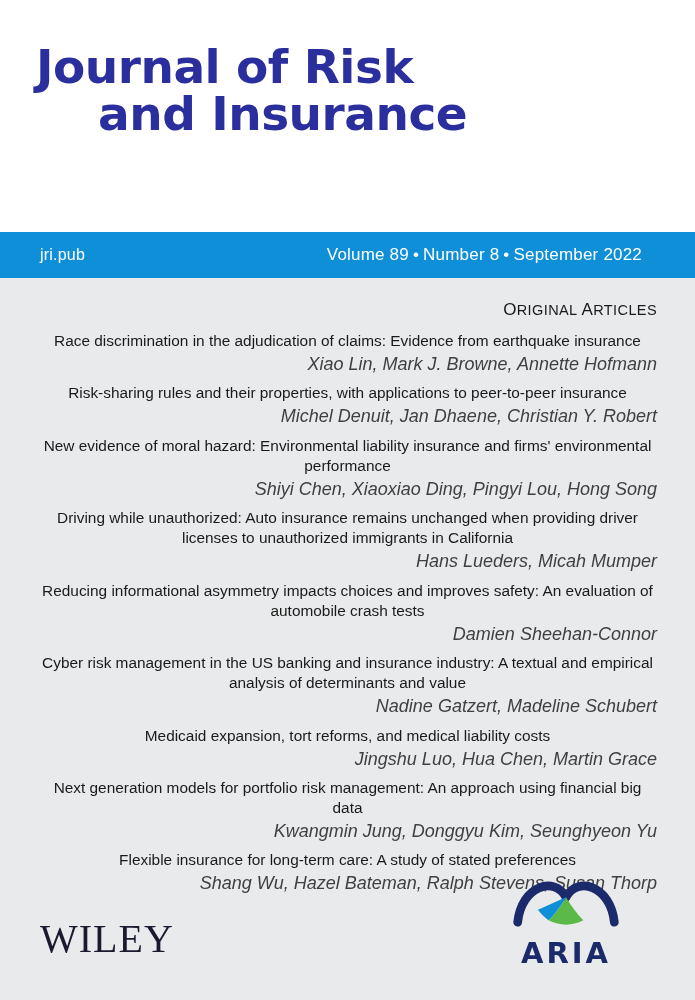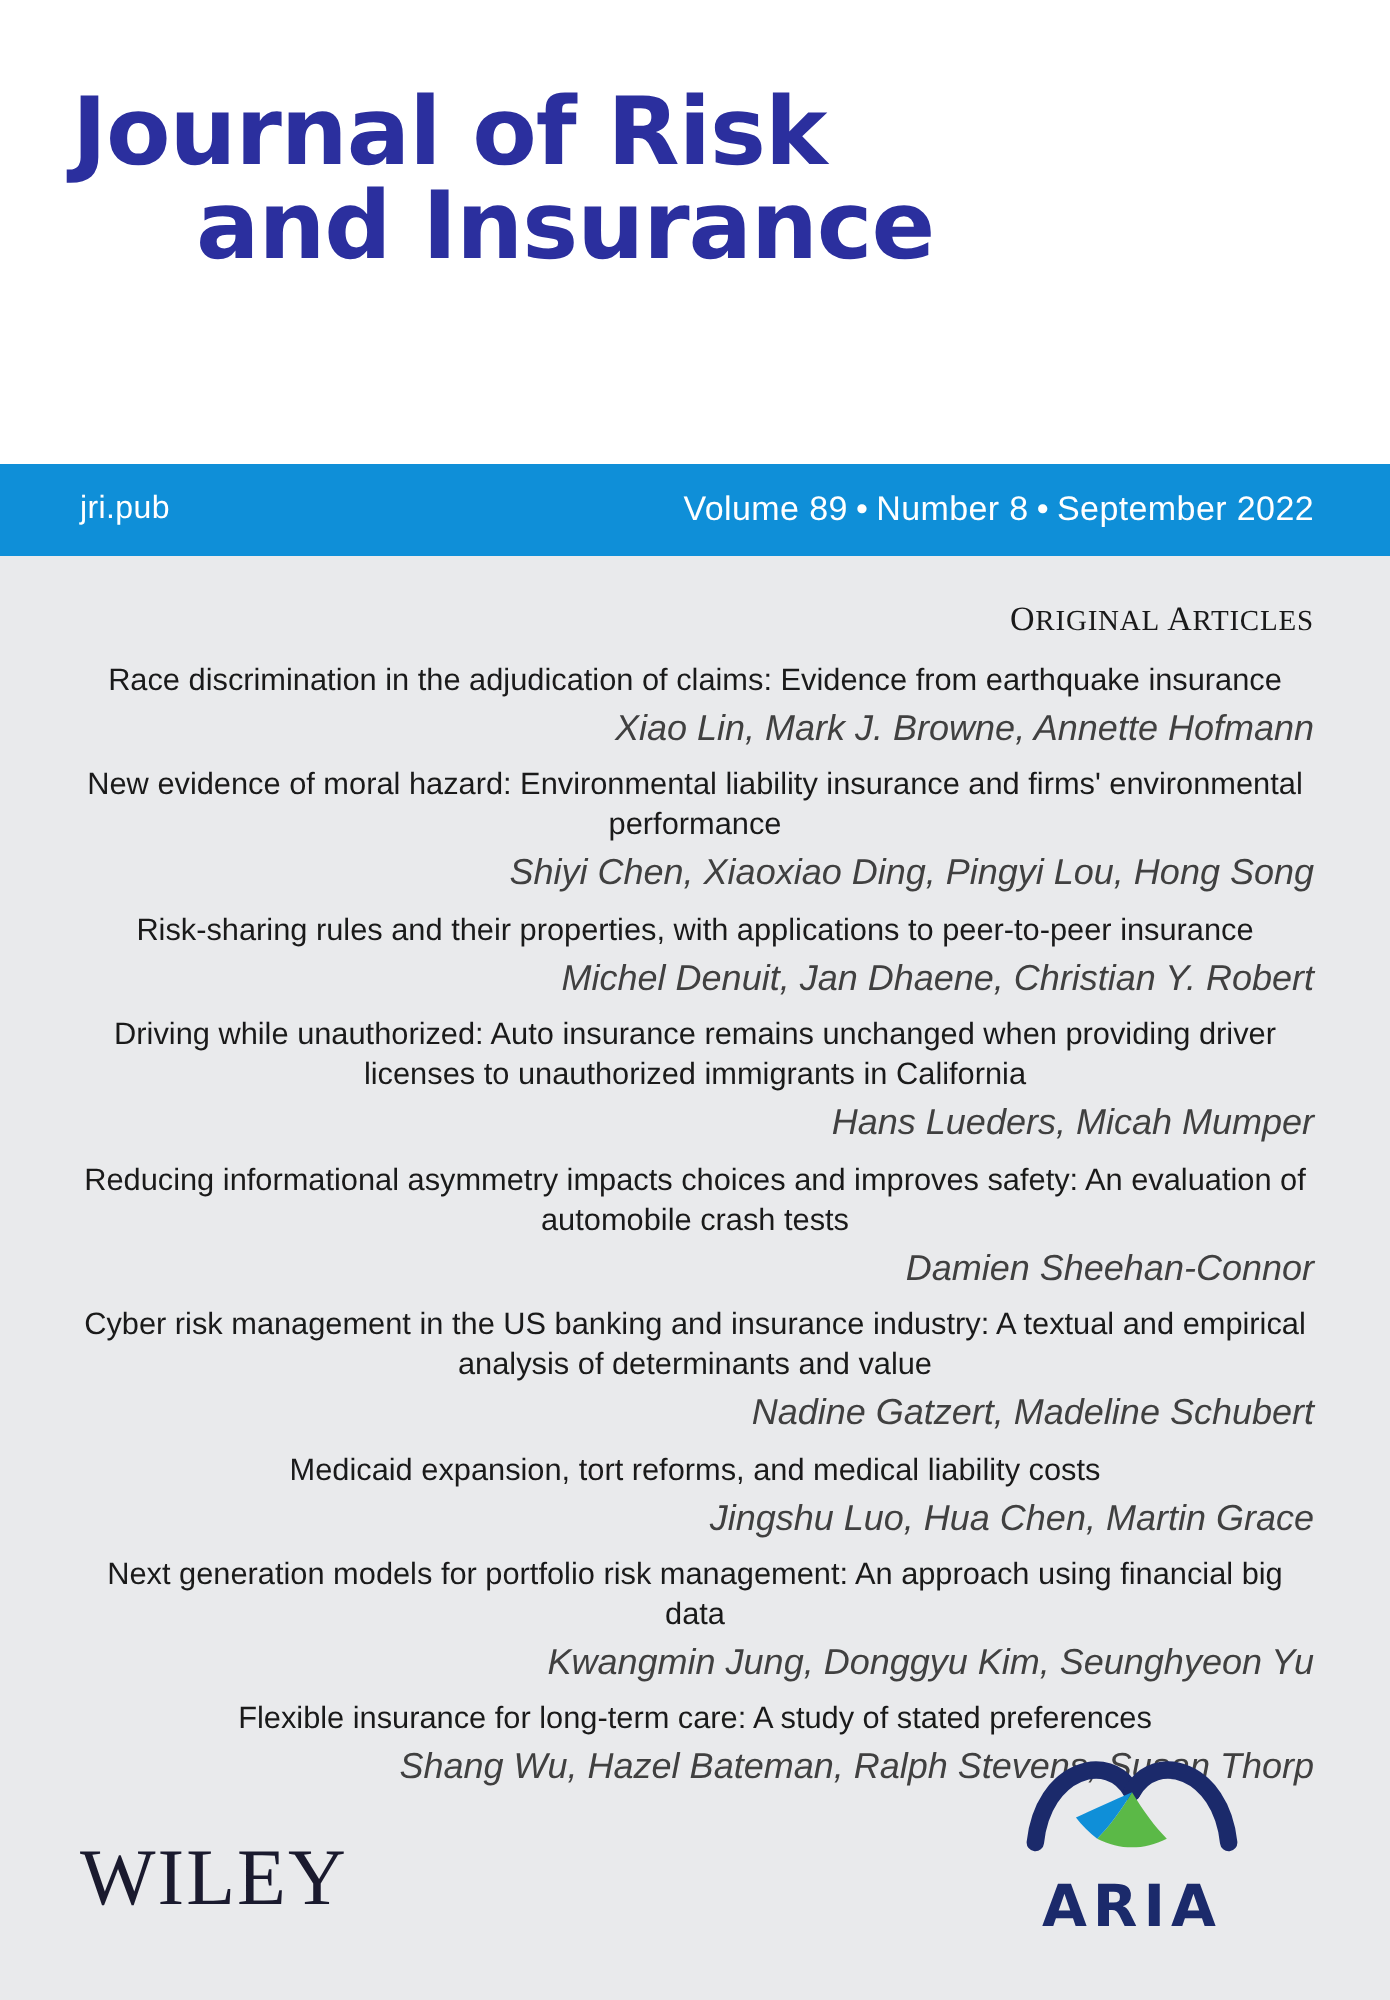--- a/index.html
+++ b/index.html
@@ -41,21 +41,21 @@
     display: block;
     margin-left: 62px;
   }
   
   .blue-bar {
     background: #0f8fd8;
     height: 46px;
     display: flex;
     align-items: center;
     justify-content: space-between;
-    padding: 0 38px 0 40px;
+    padding: 0 53px 0 40px;
     box-sizing: border-box;
     color: #ffffff;
   }
   .bar-left {
     font-size: 16px;
     font-weight: normal;
     letter-spacing: 0.2px;
   }
   .bar-right {
     font-size: 17px;
@@ -70,21 +70,20 @@
     text-align: right;
     box-sizing: border-box;
   }
   .section-heading {
     color: #1a1a1a;
     font-size: 14.5px;
     letter-spacing: 0.4px;
     margin-bottom: 11px;
     font-variant: small-caps;
     text-transform: none;
-    font-family: Liberation Serif, serif;
   }
   .section-heading .cap {
     font-size: 17px;
   }
   .article {
     margin-bottom: 7px;
   }
   .article-title {
     color: #1a1a1a;
     font-size: 15.4px;
@@ -159,26 +158,26 @@
   <div class="contents">
     <div class="section-heading">
       <span class="cap">O</span><span>RIGINAL</span> <span class="cap">A</span><span>RTICLES</span>
     </div>
 
     <div class="article">
       <p class="article-title">Race discrimination in the adjudication of claims: Evidence from earthquake insurance</p>
       <p class="article-authors">Xiao Lin, Mark J. Browne, Annette Hofmann</p>
     </div>
     <div class="article">
+      <p class="article-title">Risk-sharing rules and their properties, with applications to peer-to-peer insurance</p>
+      <p class="article-authors">Michel Denuit, Jan Dhaene, Christian Y. Robert</p>
+    </div>
+    <div class="article">
       <p class="article-title">New evidence of moral hazard: Environmental liability insurance and firms' environmental performance</p>
       <p class="article-authors">Shiyi Chen, Xiaoxiao Ding, Pingyi Lou, Hong Song</p>
-    </div>
-    <div class="article">
-      <p class="article-title">Risk-sharing rules and their properties, with applications to peer-to-peer insurance</p>
-      <p class="article-authors">Michel Denuit, Jan Dhaene, Christian Y. Robert</p>
     </div>
     <div class="article">
       <p class="article-title">Driving while unauthorized: Auto insurance remains unchanged when providing driver licenses to unauthorized immigrants in California</p>
       <p class="article-authors">Hans Lueders, Micah Mumper</p>
     </div>
     <div class="article">
       <p class="article-title">Reducing informational asymmetry impacts choices and improves safety: An evaluation of automobile crash tests</p>
       <p class="article-authors">Damien Sheehan-Connor</p>
     </div>
     <div class="article">

